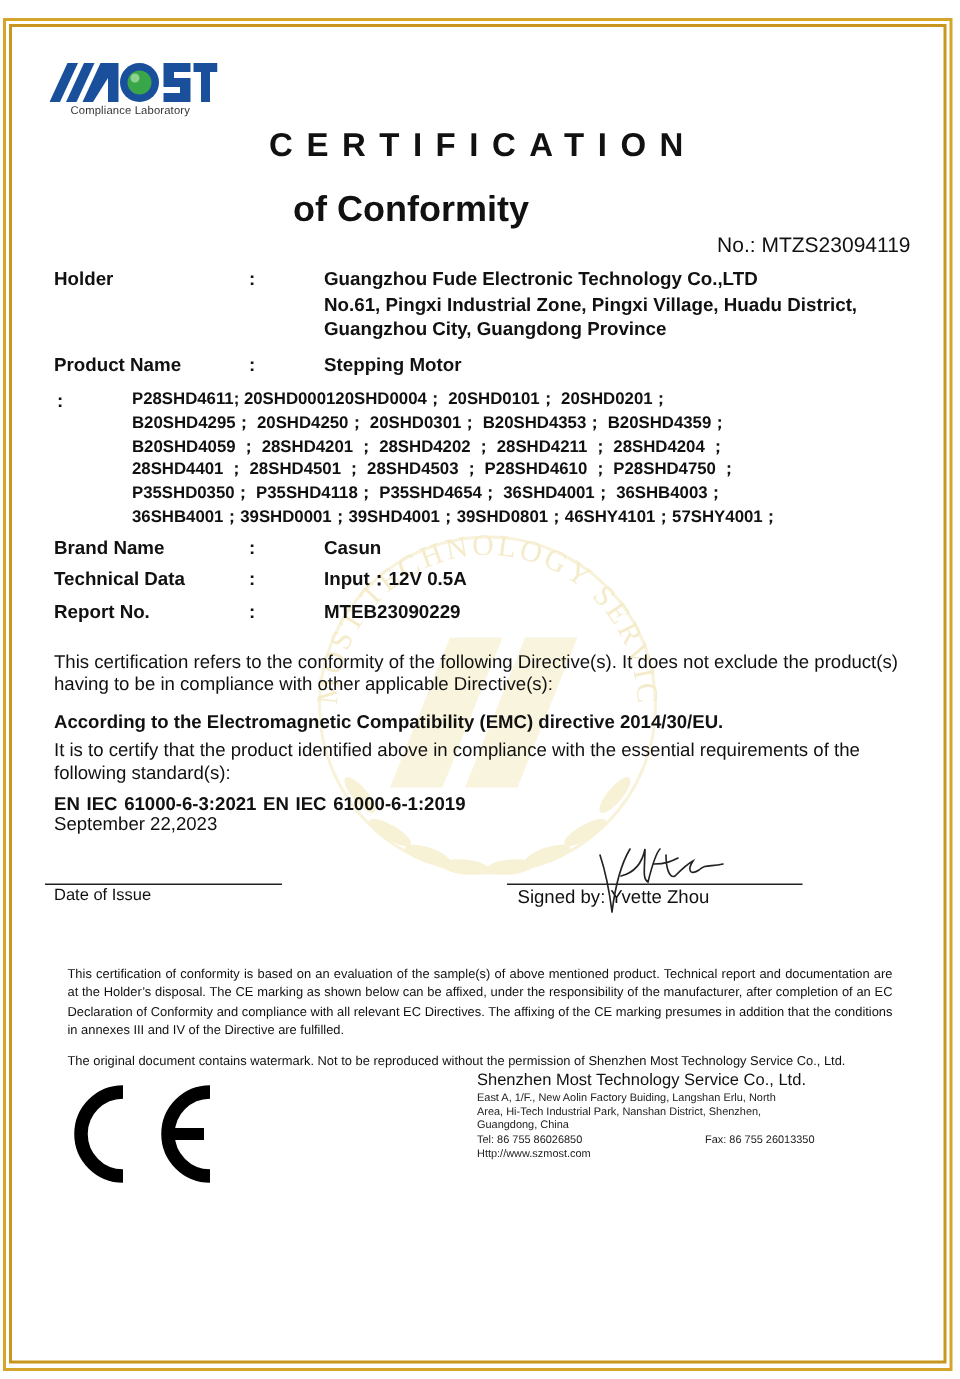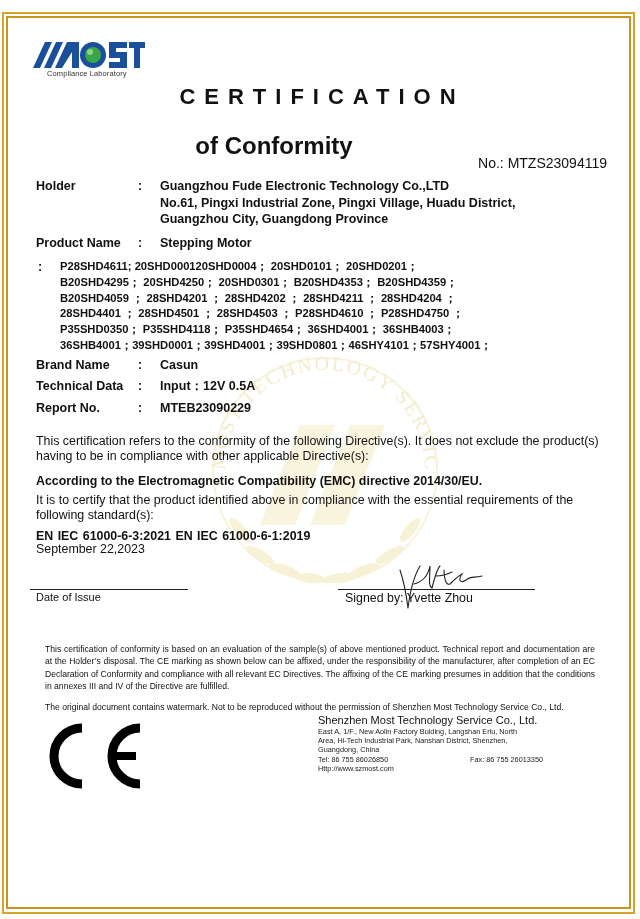--- a/index.html
+++ b/index.html
@@ -10,28 +10,28 @@
     border: 2px solid #d4a52a; }
   .frame-inner { position: absolute; left: 6px; top: 16px; width: 625px; height: 893px;
     border: 2px solid #c8961e; }
 
   .logo { position: absolute; left: 33px; top: 40px; width: 112px; height: 42px; }
   .logo svg { display: block; }
   .logo-sub { position: absolute; left: 14px; top: 29px; font-size: 7.5px; color: #333; letter-spacing: 0.1px; white-space: nowrap; }
 
   .title-1 { position: absolute; left: 0; width: 640px; top: 84px; text-align: center;
     font-size: 22px; font-weight: bold; letter-spacing: 9px; padding-left: 4px; }
-  .title-2 { position: absolute; left: 0; width: 548px; top: 132px; text-align: center;
+  .title-2 { position: absolute; left: 0; width: 548px; top: 126px; text-align: center;
     font-size: 24px; font-weight: bold; }
   .cert-no { position: absolute; right: 33px; top: 155px; font-size: 14px; text-align: center; }
 
   .watermark { position: absolute; left: 190px; top: 330px; width: 270px; height: 270px; opacity: 0.55; }
 
   .fields { position: absolute; left: 36px; top: 178px; width: 580px; font-size: 12.5px; font-weight: bold; }
-  .row { position: relative; display: flex; }
+  .row { position: relative; display: flex; gap: 28px; }
   .row .lbl { width: 100px; flex: none; }
   .row .colon { width: 24px; flex: none; text-align: left; padding-left: 2px; }
   .row .val { flex: 1; line-height: 16.5px; }
   .row .lbl, .row .colon { line-height: 16.5px; }
   .row-holder { height: 57px; }
   .row-product { height: 24px; }
   .row-model { height: 98px; font-size: 11.2px; }
   .row-model .lbl, .row-model .colon { font-size: 12.5px; }
   .row-model .val { line-height: 15.8px; }
   .row-brand { height: 21px; }

